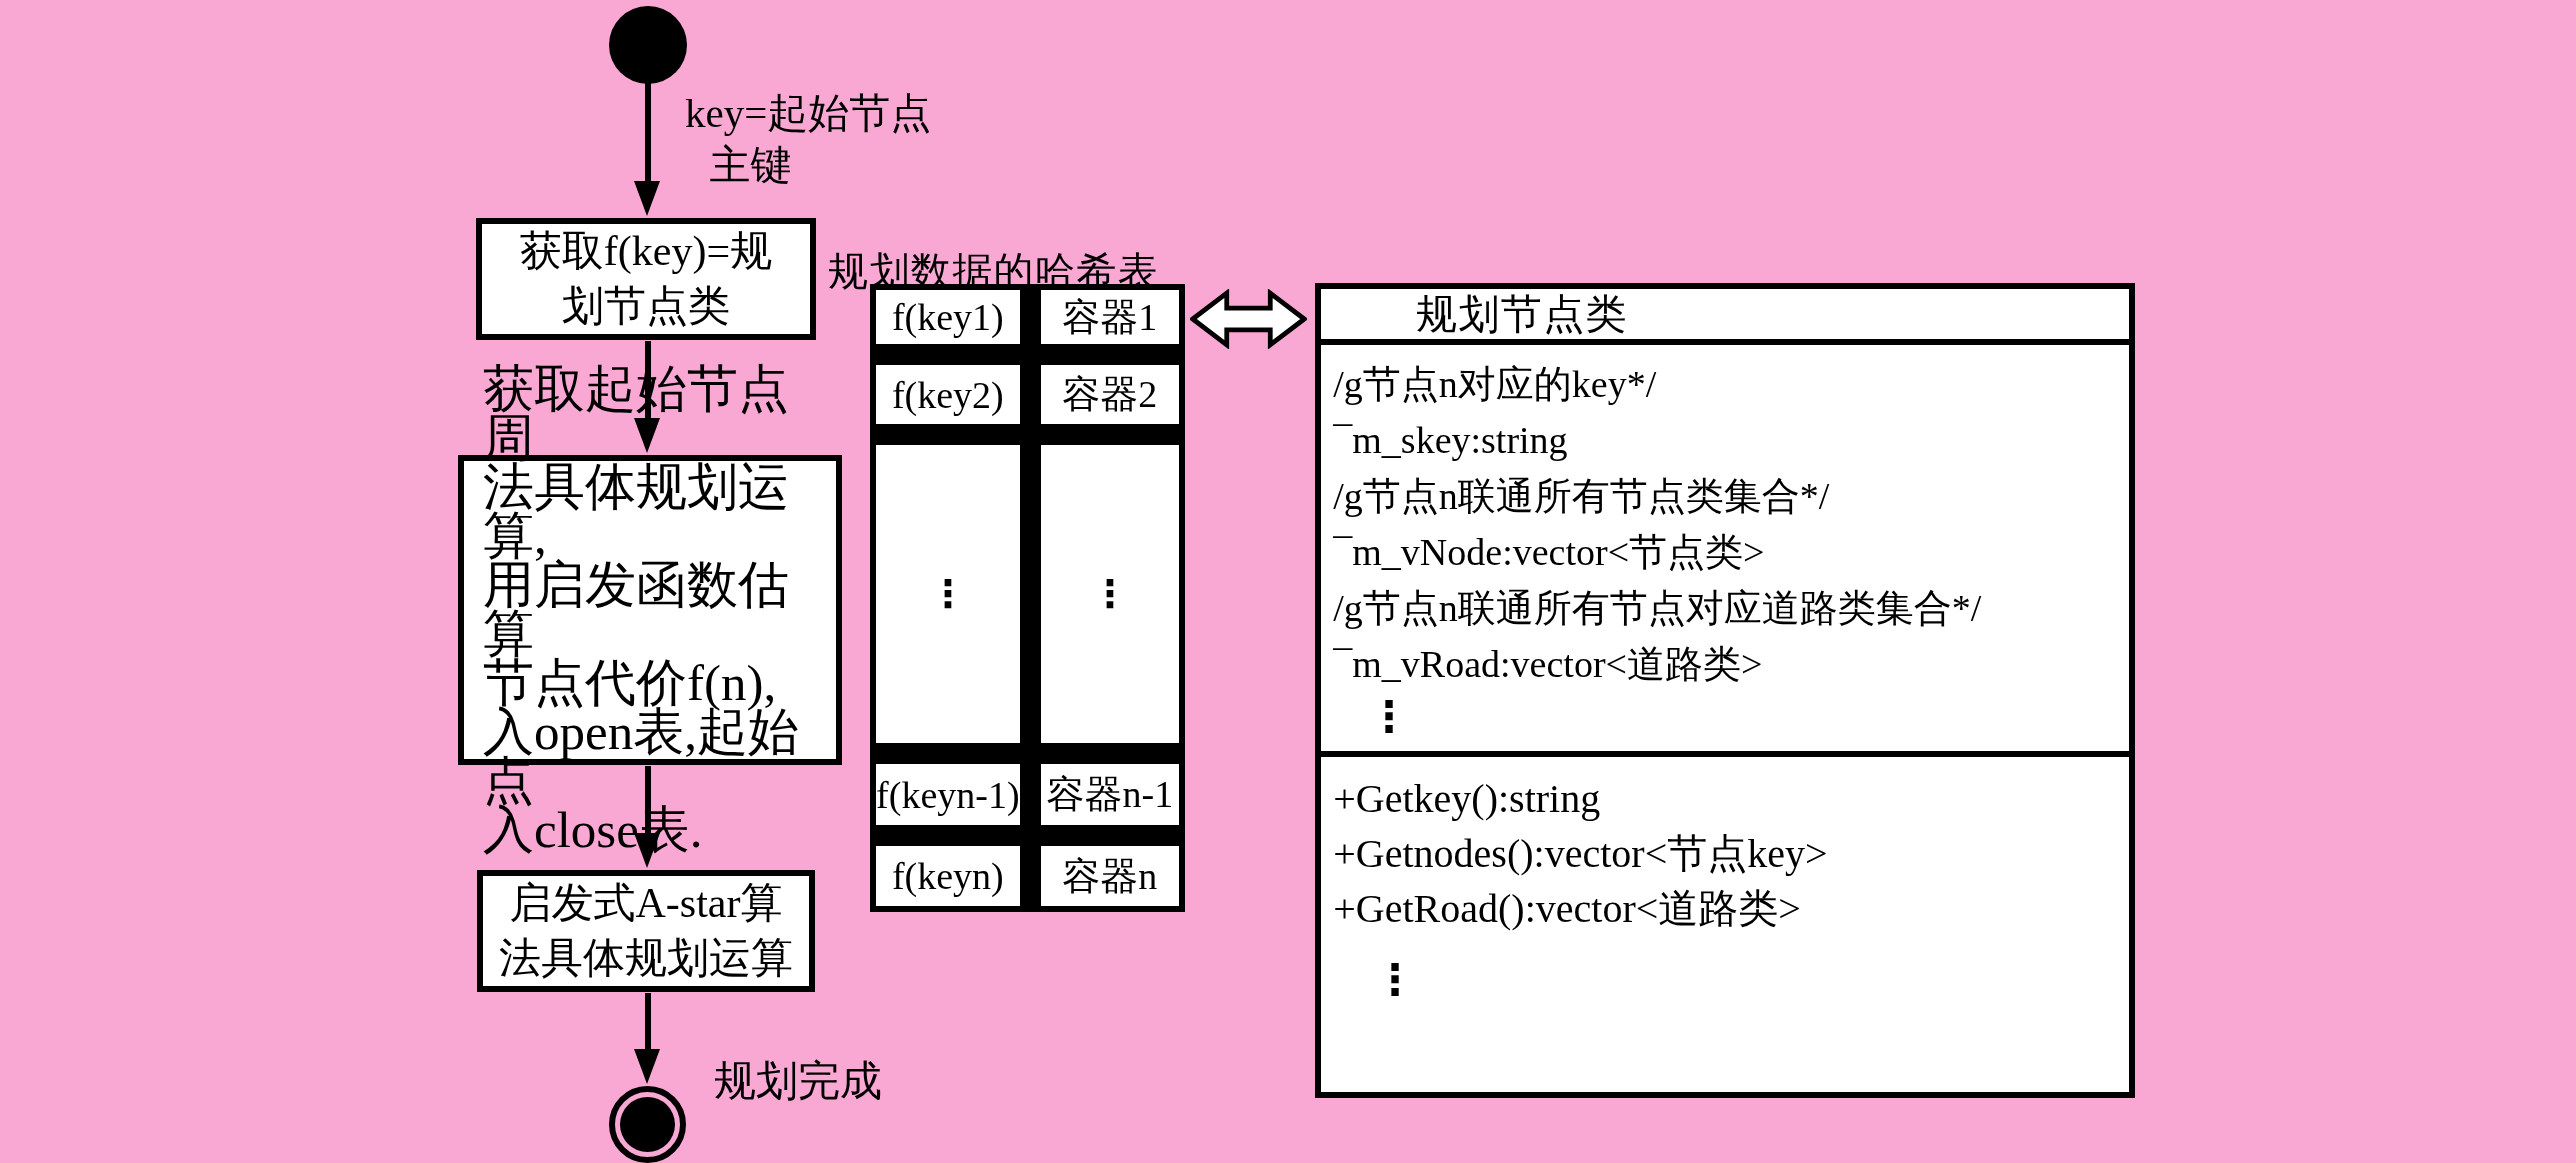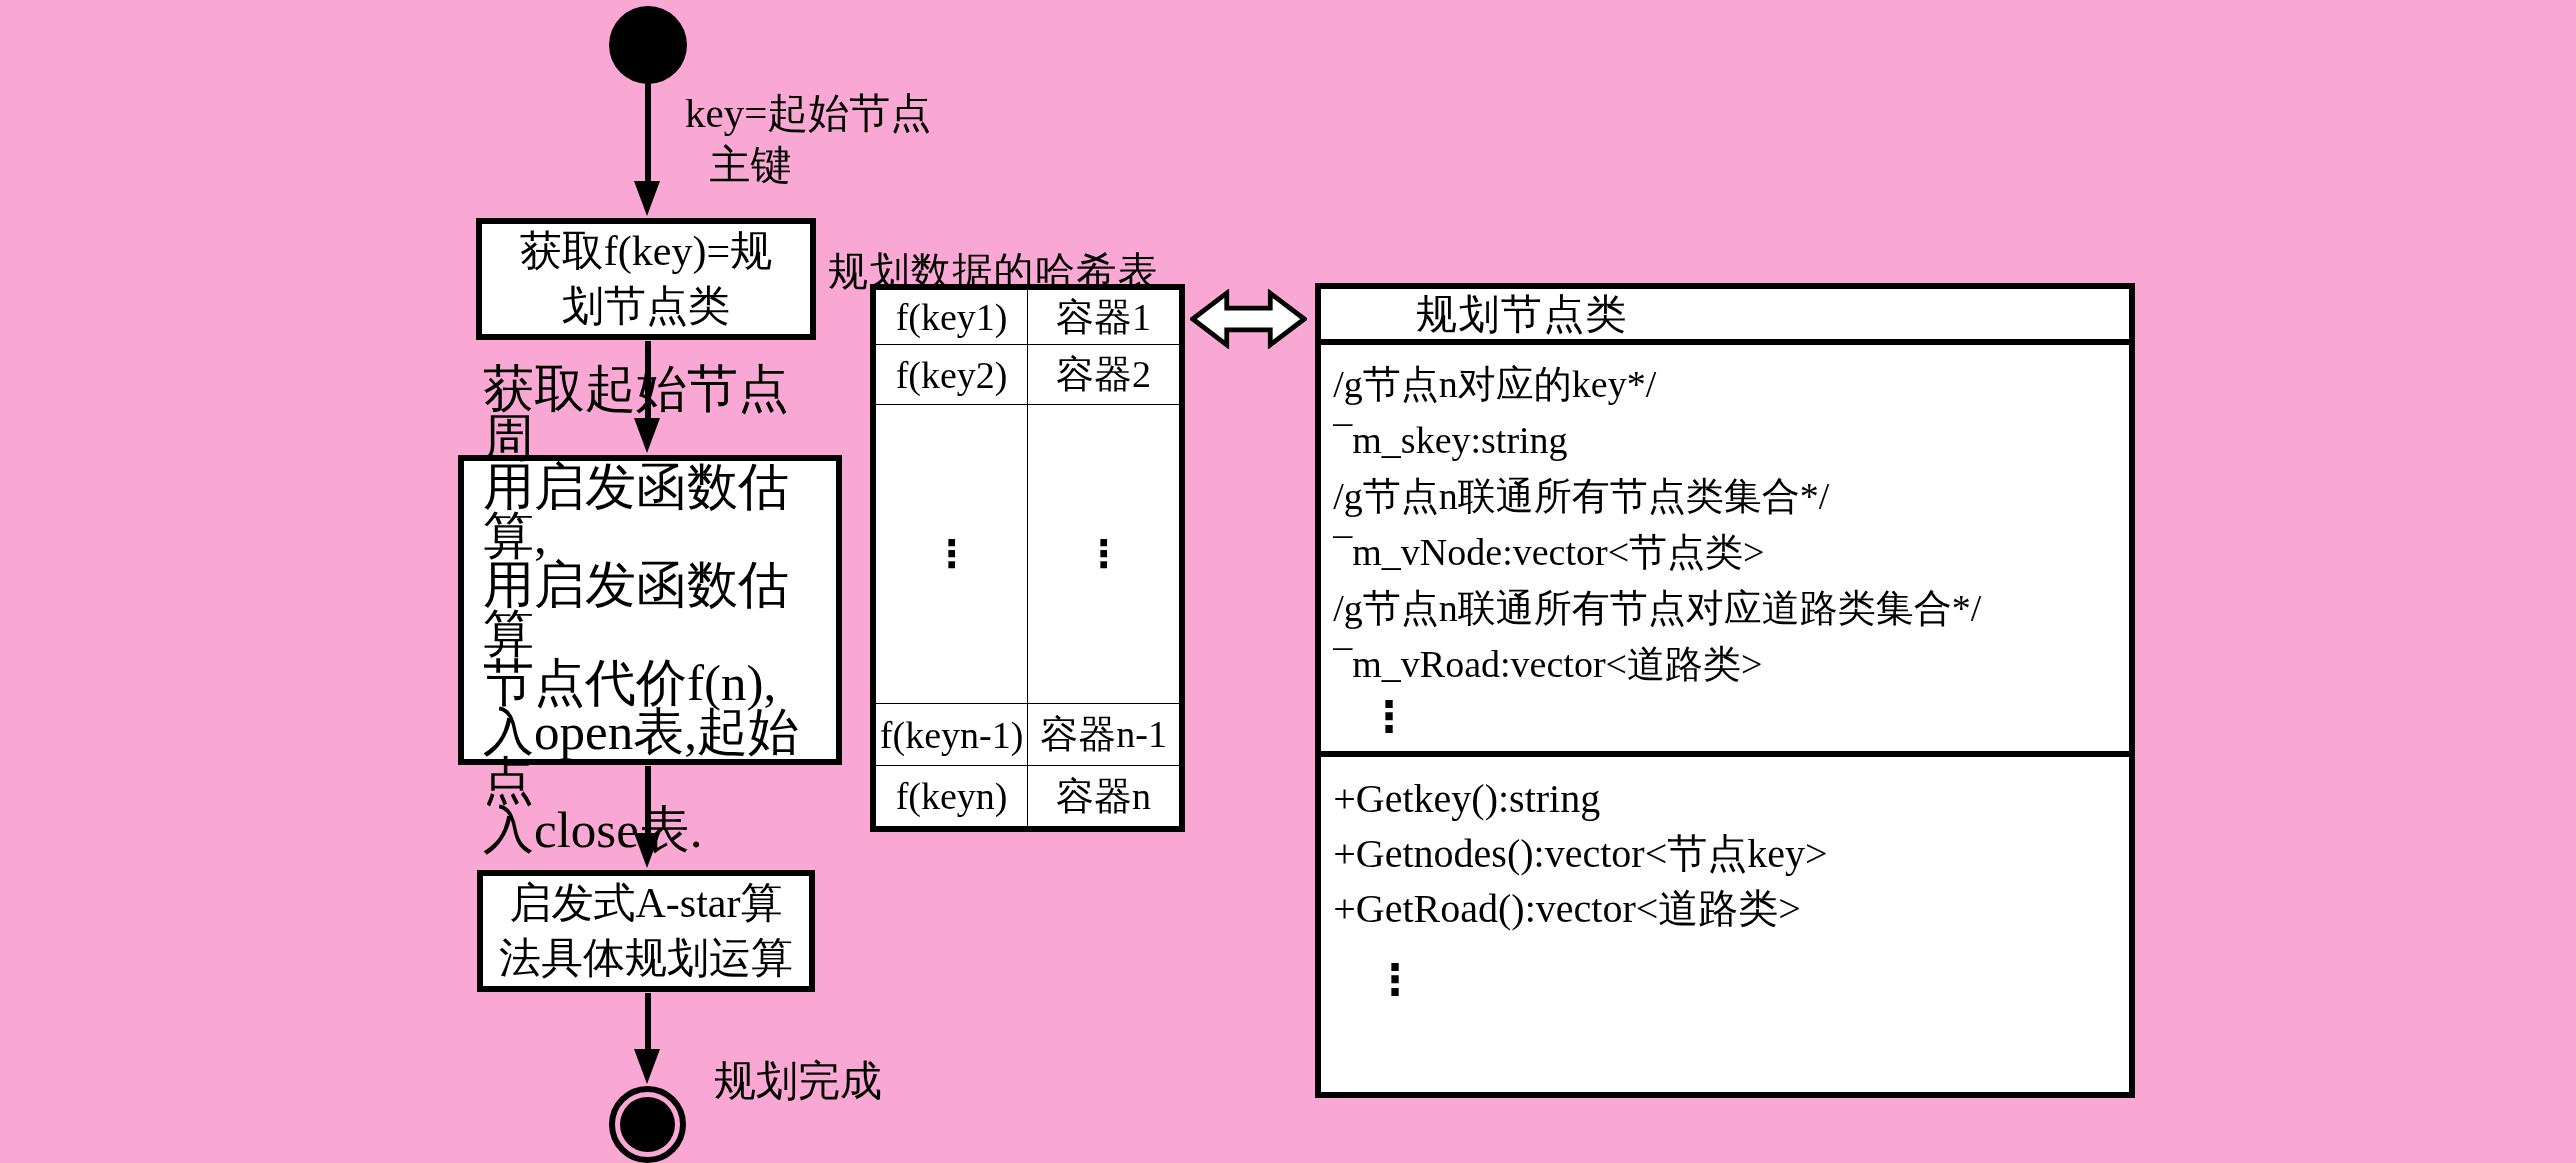--- a/index.html
+++ b/index.html
@@ -26,21 +26,21 @@
     border:6.1px solid #000;border-radius:50%;display:flex;align-items:center;justify-content:center;}
   .end-node .core{width:55px;height:55px;background:#000;border-radius:50%;}
   .lbl{position:absolute;font-size:41px;line-height:52px;white-space:nowrap;}
   .key-label{left:685px;top:87px;}
   .key-label .l2{padding-left:24.5px;}
   .done-label{left:714px;top:1055px;font-size:42px;}
   
   .ht-title{position:absolute;left:828px;top:244px;font-size:40px;letter-spacing:1.4px;white-space:nowrap;}
   .ht{position:absolute;left:870px;top:284px;width:303px;
     display:grid;grid-template-columns:1fr 1fr;grid-template-rows:54px 59px 298px 61px 60px;
-    gap:1px;background:#000;padding:6.1px;}
+    gap:21px;background:#000;padding:6.1px;}
   .ht .cell{background:#fff;display:flex;align-items:center;justify-content:center;
     font-size:38px;white-space:nowrap;}
   .dots{font-family:"DejaVu Sans",sans-serif;font-size:42px;font-weight:bold;line-height:1;}
   
   .dbl-arrow{position:absolute;left:1190px;top:289px;}
   
   .cls{position:absolute;left:1315px;top:283px;width:808px;height:803px;
     border:6.1px solid #000;background:#fff;display:flex;flex-direction:column;}
   .cls-title{height:50px;display:flex;align-items:center;padding-left:95px;
     font-size:41px;letter-spacing:1.4px;}
@@ -69,21 +69,21 @@
   <div class="fc-box box1 centered">
     <div>获取f(key)=规</div>
     <div>划节点类</div>
   </div>
 
   <div class="vline" style="top:341px;height:77px;"></div>
   <div class="ahead" style="top:418px;"></div>
 
   <div class="fc-box box2">
     <div class="ln">获取起始节点周</div>
-    <div class="ln">用启发函数估算,</div>
+    <div class="ln">法具体规划运算,</div>
     <div class="ln">用启发函数估算</div>
     <div class="ln">节点代价f(n),</div>
     <div class="ln">入open表,起始点</div>
     <div class="ln">入close表.</div>
   </div>
 
   <div class="vline" style="top:766px;height:67px;"></div>
   <div class="ahead" style="top:833px;"></div>
 
   <div class="fc-box box3 centered">

